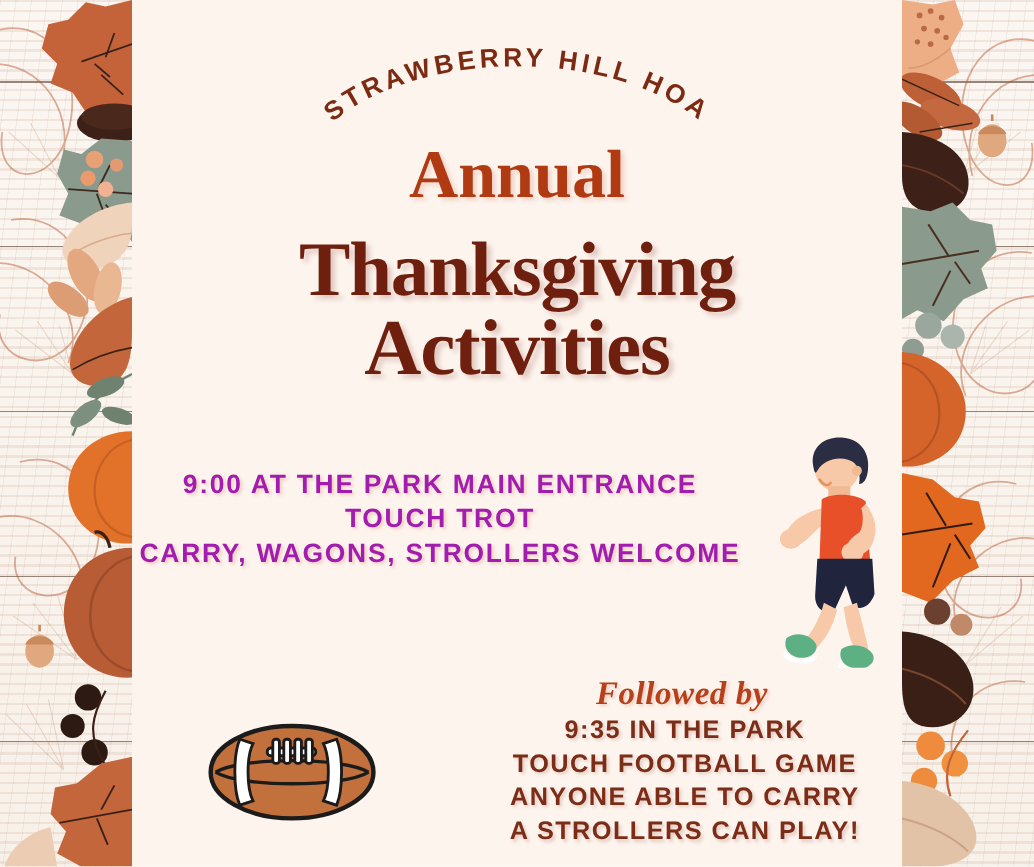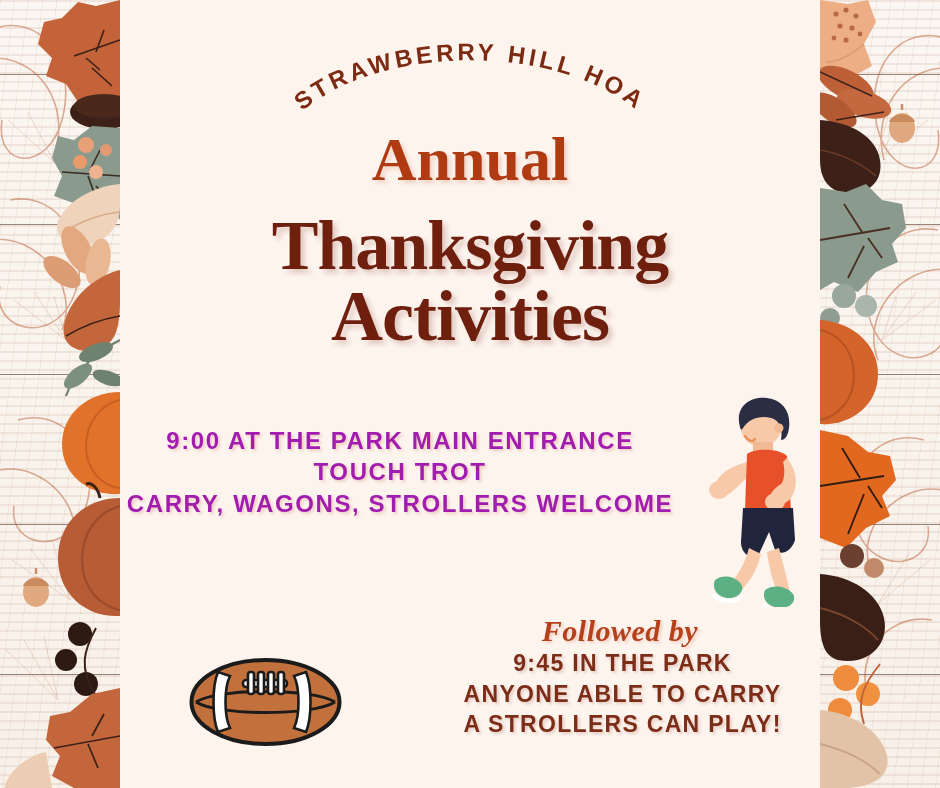--- a/index.html
+++ b/index.html
@@ -503,19 +503,20 @@
       <g stroke="#1b1b1b" stroke-width="2.6" fill="#ffffff">
         <rect x="55" y="32" width="44" height="7" rx="3"></rect>
         <rect x="60" y="24" width="6" height="22" rx="2.5"></rect>
         <rect x="70" y="24" width="6" height="22" rx="2.5"></rect>
         <rect x="80" y="24" width="6" height="22" rx="2.5"></rect>
         <rect x="90" y="24" width="6" height="22" rx="2.5"></rect>
       </g>
     </svg>
 
     <div class="details-b">
-      <div>9:45 IN THE PARK</div>
+      <div>9:35 IN THE PARK</div>
+      <div>TOUCH FOOTBALL GAME</div>
       <div>ANYONE ABLE TO CARRY</div>
       <div>A STROLLERS CAN PLAY!</div>
     </div>
 
   </div>
 </div>
 
 </body></html>

